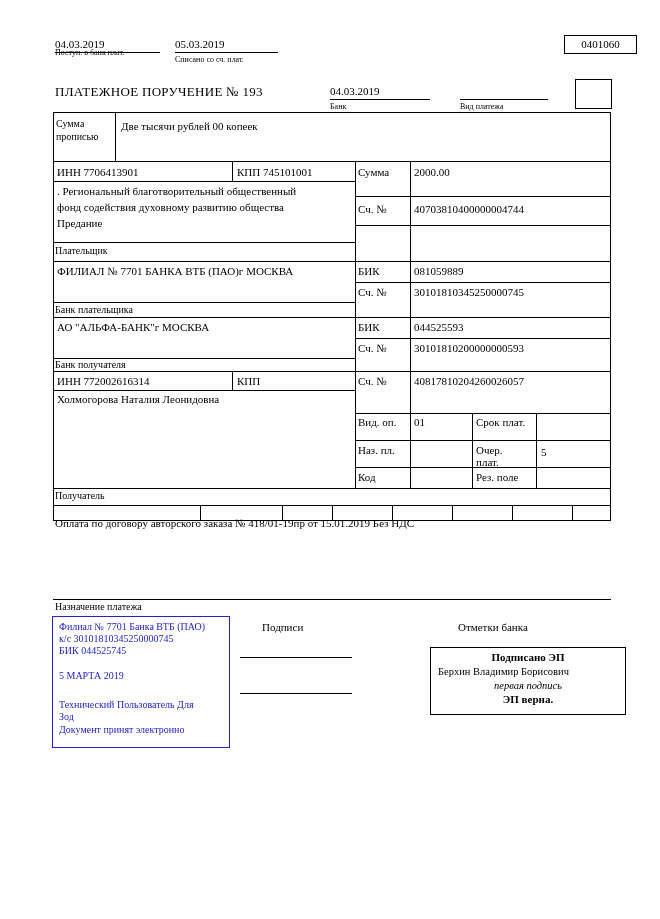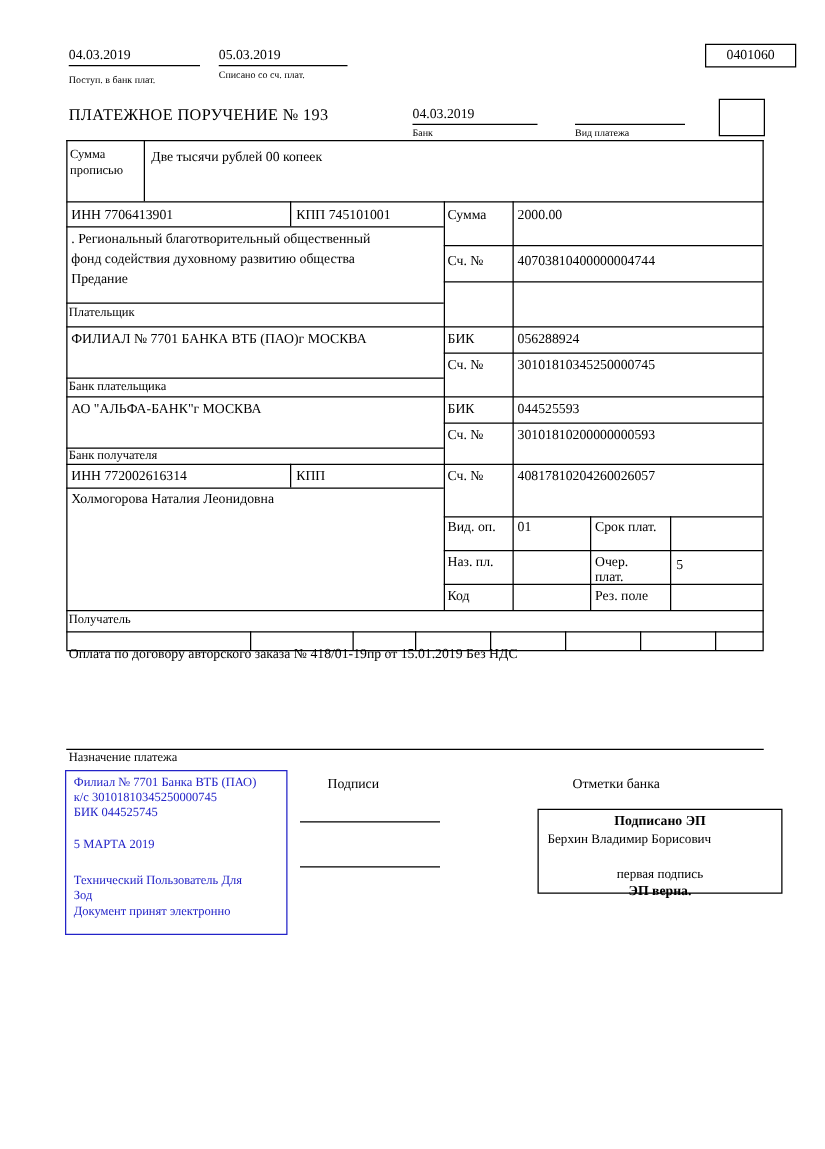--- a/index.html
+++ b/index.html
@@ -22,33 +22,33 @@
     border:1px solid var(--stamp-blue, #2323c8); color:var(--stamp-blue, #2323c8);
     font-size:10px; line-height:12px; padding:4px 6px;
   }
   .stamp div { white-space:normal; }
   .marks {
     position:absolute; left:430px; top:647px; width:196px; height:68px;
     border:1px solid #000; font-size:10.5px; line-height:12px;
   }
   .marks .mt { font-weight:bold; font-size:11px; text-align:center; margin-top:3px; }
   .marks .sg { padding-left:7px; margin-top:3px; }
-  .marks .it { text-align:center; margin-top:16px; }
+  .marks .it { font-style:italic; text-align:center; margin-top:2px; }
   .marks .vn { font-weight:bold; font-size:11px; text-align:center; margin-top:1px; }
   .fcode { position:absolute; left:564px; top:35px; width:73px; height:19px; border:1px solid #000;
            font-size:11px; line-height:17px; text-align:center; }
 </style>
 </head>
 <body>
 
 <div class="page">
 
   <div class="t" style="left:55px;top:37px">04.03.2019</div>
   <div class="hl" style="left:55px;top:52px;width:105px"></div>
-  <div class="t f8" style="left:55px;top:59px">Поступ. в банк плат.</div>
+  <div class="t f8" style="left:55px;top:48px">Поступ. в банк плат.</div>
 
   <div class="t" style="left:175px;top:37px">05.03.2019</div>
   <div class="hl" style="left:175px;top:52px;width:103px"></div>
   <div class="t f8" style="left:175px;top:55px">Списано со сч. плат.</div>
 
   <div class="fcode">
     <span>0401060</span>
   </div>
 
   <div class="t f13b" style="left:55px;top:84px">ПЛАТЕЖНОЕ ПОРУЧЕНИЕ № 193</div>
@@ -105,21 +105,21 @@
   <div class="t" style="left:237px;top:165px">КПП 745101001</div>
   <div class="t" style="left:358px;top:165px">Сумма</div>
   <div class="t" style="left:414px;top:165px">2000.00</div>
   <div class="t wrap" style="left:57px;top:183px;width:258px;line-height:16px">. Региональный благотворительный общественный фонд содействия духовному развитию общества Предание</div>
   <div class="t" style="left:358px;top:202px">Сч. №</div>
   <div class="t" style="left:414px;top:202px">40703810400000004744</div>
   <div class="t f10" style="left:55px;top:245px">Плательщик</div>
 
   <div class="t" style="left:57px;top:264px">ФИЛИАЛ № 7701 БАНКА ВТБ (ПАО)г МОСКВА</div>
   <div class="t" style="left:358px;top:264px">БИК</div>
-  <div class="t" style="left:414px;top:264px">056288924</div>
+  <div class="t" style="left:414px;top:264px">081059889</div>
   <div class="t" style="left:358px;top:285px">Сч. №</div>
   <div class="t" style="left:414px;top:285px">30101810345250000745</div>
   <div class="t f10" style="left:55px;top:304px">Банк плательщика</div>
 
   <div class="t" style="left:57px;top:320px">АО "АЛЬФА-БАНК"г МОСКВА</div>
   <div class="t" style="left:358px;top:320px">БИК</div>
   <div class="t" style="left:414px;top:320px">044525593</div>
   <div class="t" style="left:358px;top:341px">Сч. №</div>
   <div class="t" style="left:414px;top:341px">30101810200000000593</div>
   <div class="t f10" style="left:55px;top:359px">Банк получателя</div>

